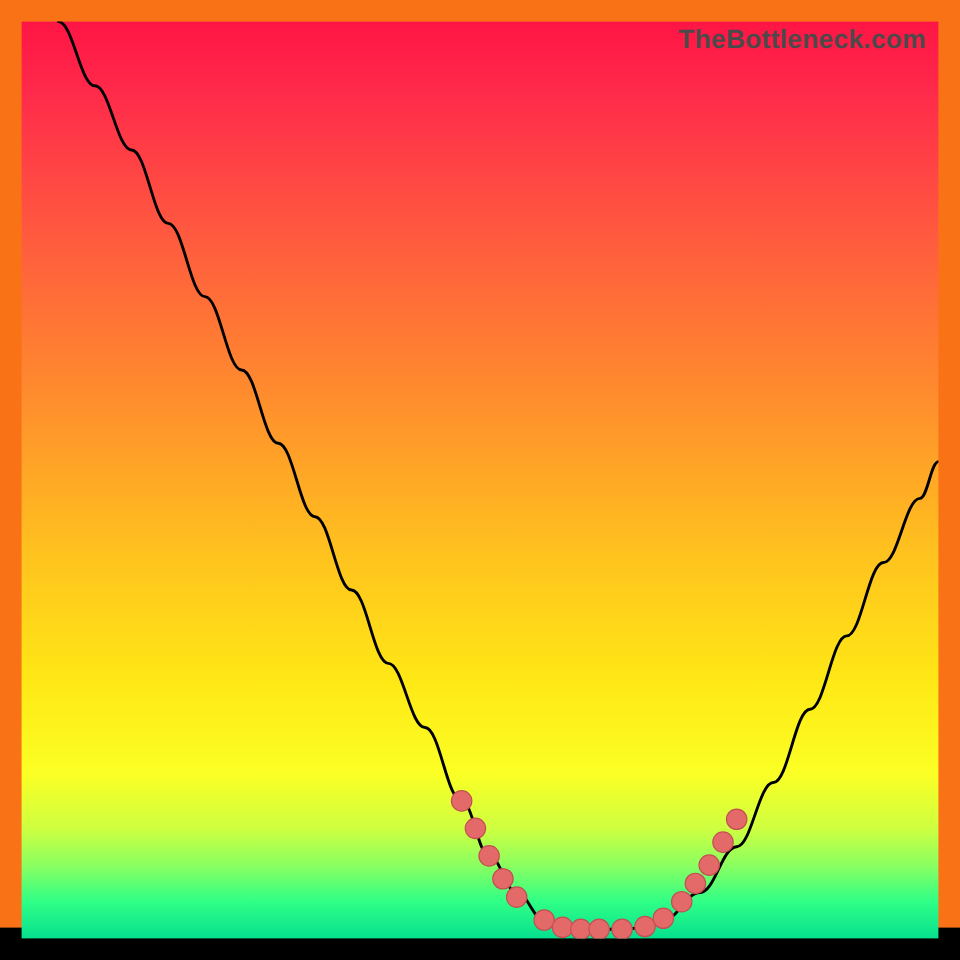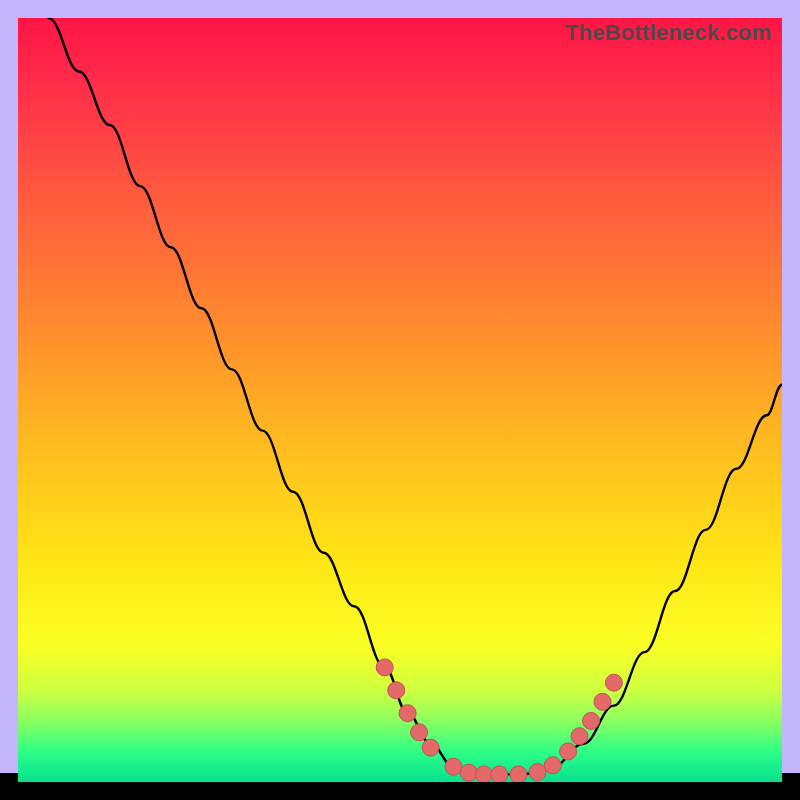--- a/index.html
+++ b/index.html
@@ -10,21 +10,21 @@
     background: #000;
     overflow: hidden;
     font-family: Arial, Helvetica, sans-serif;
   }
   .frame {
     position: absolute;
     left: 0;
     top: 0;
     width: 800px;
     height: 773px;
-    background: #c4b5fd;
+    background: #f97316;
   }
   
   .plot {
     position: absolute;
     left: 18px;
     top: 18px;
     width: 764px;
     height: 764px;
     
     background: linear-gradient(

